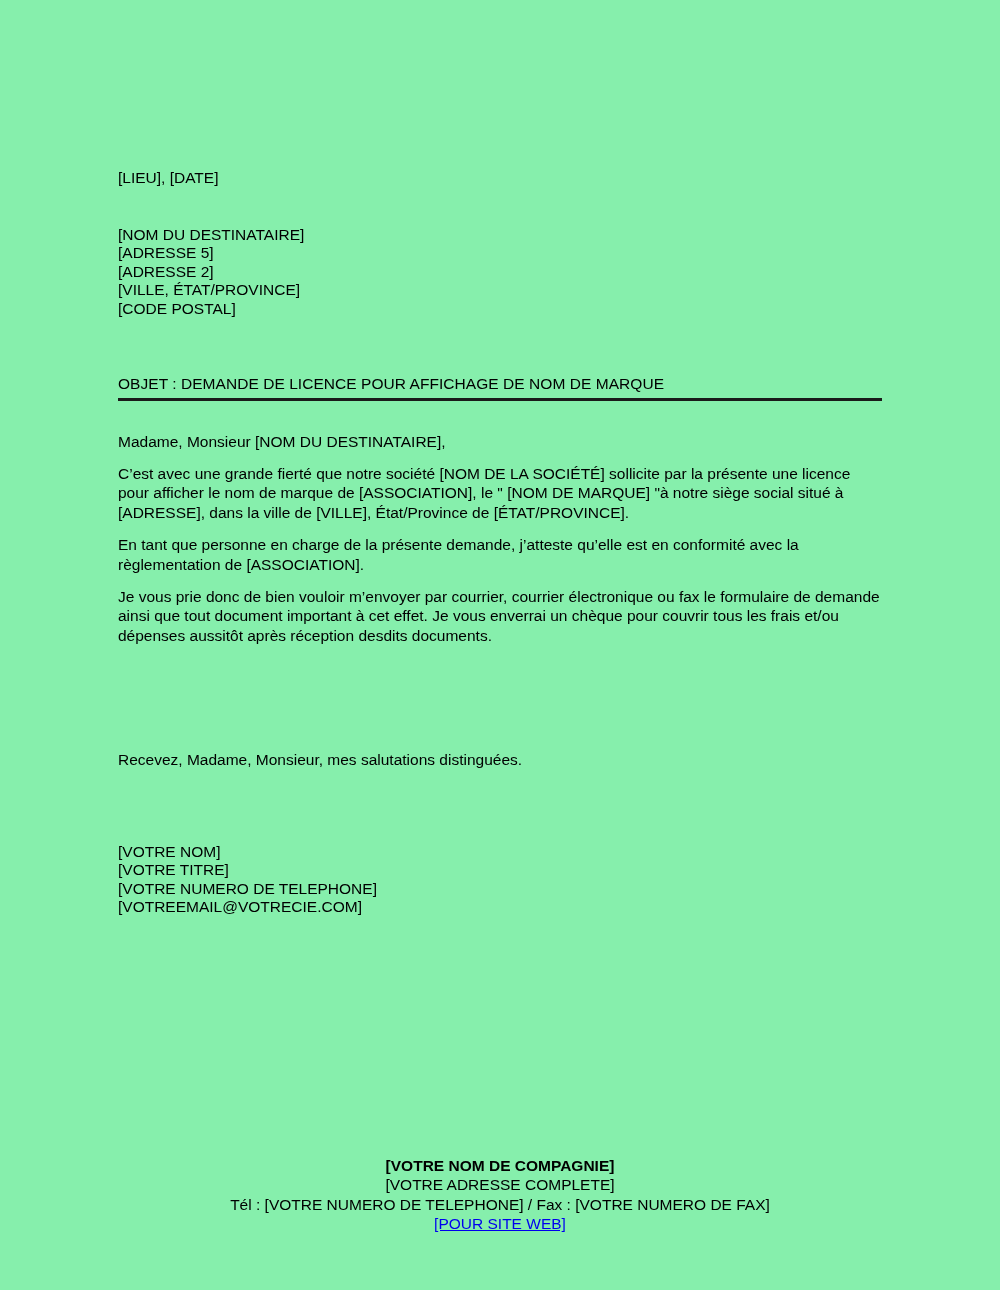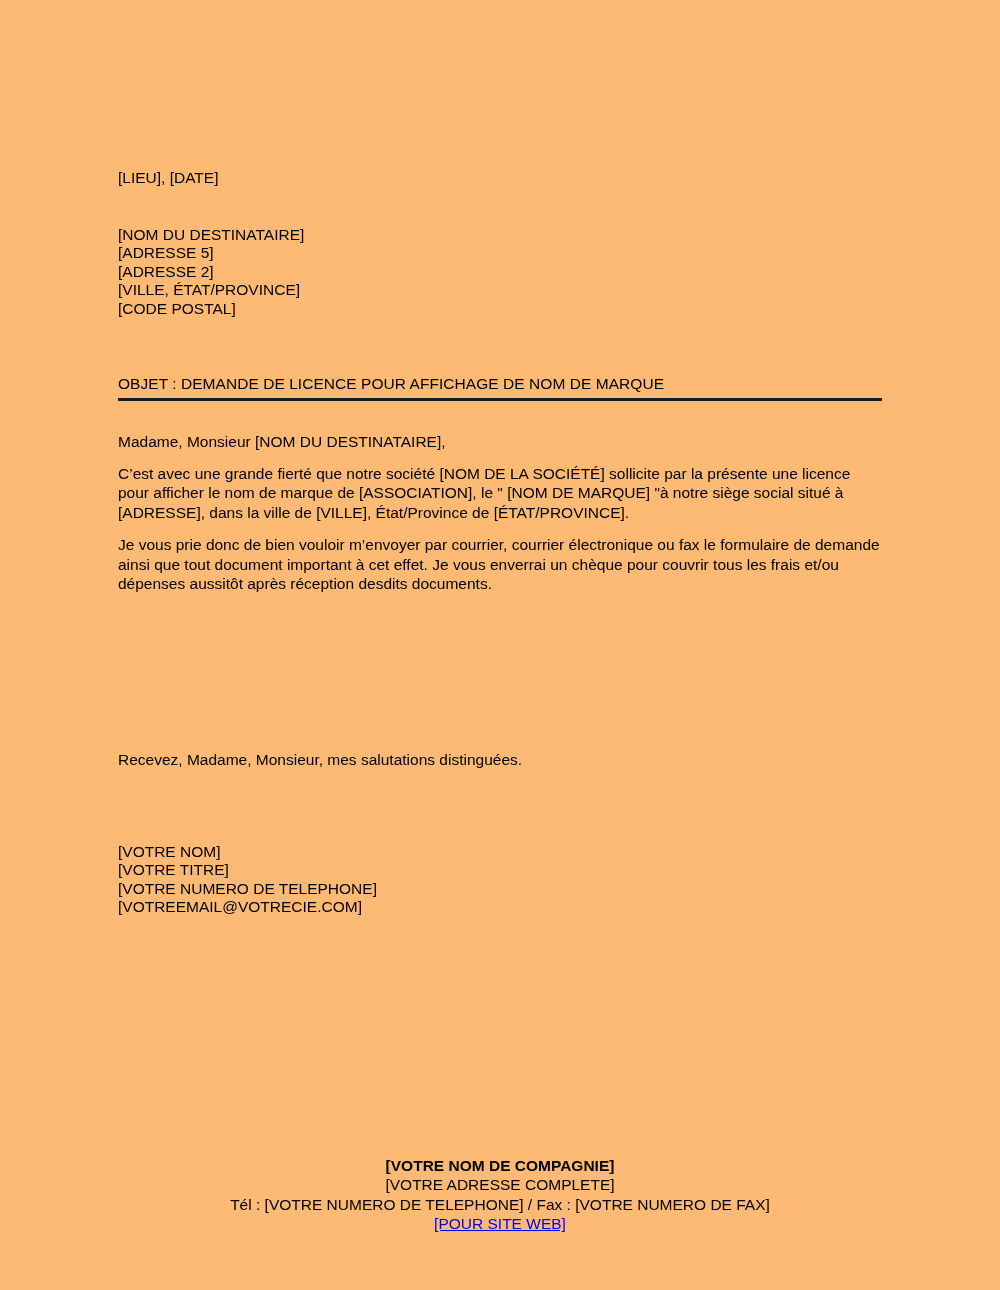--- a/index.html
+++ b/index.html
@@ -11,21 +11,21 @@
   body {
     font-family: "Liberation Sans", sans-serif;
     color: #000000;
     -webkit-font-smoothing: antialiased;
   }
   .page {
     position: relative;
     width: 1000px;
     height: 1290px;
     margin: 0 auto;
-    background: #fdba74;
+    background: #86efac;
     overflow: hidden;
   }
   .content {
     position: absolute;
     left: 118px;
     top: 0;
     width: 764px;
   }
   .line {
     white-space: pre;
@@ -142,20 +142,21 @@
       <div class="line">[VILLE, ÉTAT/PROVINCE]</div>
       <div class="line">[CODE POSTAL]</div>
     </div>
 
     <div class="subject">OBJET : DEMANDE DE LICENCE POUR AFFICHAGE DE NOM DE MARQUE</div>
     <div class="subject-rule"></div>
 
     <div class="body-area">
       <div class="salutation">Madame, Monsieur [NOM DU DESTINATAIRE],</div>
       <p class="para">C’est avec une grande fierté que notre société [NOM DE LA SOCIÉTÉ] sollicite par la présente une licence pour afficher le nom de marque de [ASSOCIATION], le " [NOM DE MARQUE] "à notre siège social situé à [ADRESSE], dans la ville de [VILLE], État/Province de [ÉTAT/PROVINCE].</p>
+      <p class="para">En tant que personne en charge de la présente demande, j’atteste qu’elle est en conformité avec la règlementation de [ASSOCIATION].</p>
       <p class="para last-para">Je vous prie donc de bien vouloir m’envoyer par courrier, courrier électronique ou fax le formulaire de demande ainsi que tout document important à cet effet. Je vous enverrai un chèque pour couvrir tous les frais et/ou dépenses aussitôt après réception desdits documents.</p>
     </div>
 
     <div class="closing">Recevez, Madame, Monsieur, mes salutations distinguées.</div>
 
     <div class="signature">
       <div class="line">[VOTRE NOM]</div>
       <div class="line">[VOTRE TITRE]</div>
       <div class="line">[VOTRE NUMERO DE TELEPHONE]</div>
       <div class="line">[VOTREEMAIL@VOTRECIE.COM]</div>

